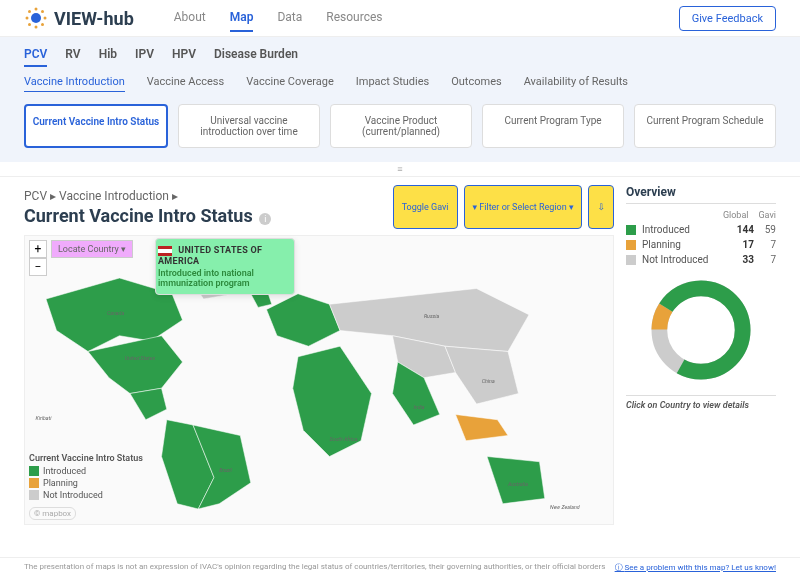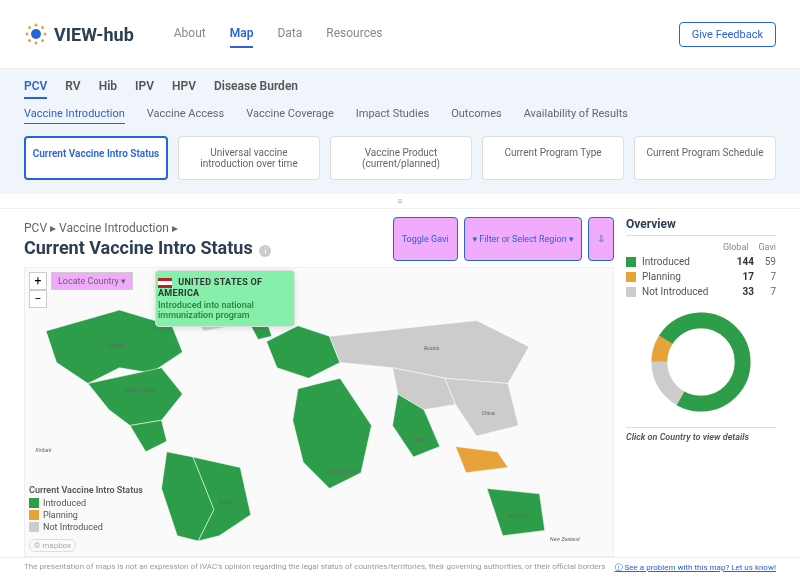--- a/index.html
+++ b/index.html
@@ -1,17 +1,17 @@
 <!DOCTYPE html>
 <html><head>
 <meta charset="utf-8">
 <style>
 *{box-sizing:border-box;margin:0;padding:0;font-family:-apple-system,BlinkMacSystemFont,"Segoe UI",Roboto,sans-serif}
 body{background:#fff;width:800px;height:577px;overflow:hidden;font-size:11px;color:#333}
-.header{display:flex;align-items:center;padding:20px 24px;border-bottom:1px solid #eee}
+.header{display:flex;align-items:center;padding:4px 24px;border-bottom:1px solid #eee}
 .logo{display:flex;align-items:center;gap:6px;font-size:18px;font-weight:700;color:#2c3e50}
 .logo-icon{width:24px;height:24px;position:relative}
 .nav{display:flex;gap:24px;margin-left:40px;font-size:12px;color:#888}
 .nav-item{padding:6px 0;cursor:pointer}
 .nav-item.active{color:#2962d9;border-bottom:2px solid #2962d9;font-weight:600}
 .feedback-btn{margin-left:auto;border:1px solid #2962d9;color:#2962d9;padding:5px 12px;border-radius:4px;font-size:11px;background:#fff;cursor:pointer}
 .subnav{background:#f0f4fb;padding:10px 24px 14px}
 .tabrow1{display:flex;gap:18px;font-size:12px;color:#555;font-weight:600;margin-bottom:8px}
 .tabrow1 .active{color:#2962d9;border-bottom:2px solid #2962d9;padding-bottom:4px}
 .tabrow2{display:flex;gap:22px;font-size:11px;color:#666;margin-bottom:12px}
@@ -20,21 +20,21 @@
 .card{flex:1;border:1px solid #ddd;background:#fff;border-radius:4px;padding:10px 6px;text-align:center;font-size:10px;color:#666;cursor:pointer;position:relative;overflow:hidden}
 .card.active{border:2px solid #2962d9;color:#2962d9;font-weight:600}
 .handle{text-align:center;padding:2px;color:#aaa;border-bottom:1px solid #eee;font-size:9px}
 .content{padding:8px 24px;display:flex;gap:12px}
 .left{flex:1}
 .breadcrumb{font-size:12px;color:#666;margin-bottom:2px}
 .title-row{display:flex;align-items:center;justify-content:space-between;margin-bottom:6px}
 .title{font-size:18px;font-weight:700;color:#2c3e50}
 .info-icon{display:inline-block;width:12px;height:12px;border-radius:50%;background:#ccc;color:#fff;font-size:9px;text-align:center;line-height:12px;margin-left:4px}
 .controls{display:flex;gap:6px}
-.ctrl-btn{border:1px solid #2962d9;color:#2962d9;background:#f0abfc;padding:16px 8px;border-radius:4px;font-size:9px;cursor:pointer}
+.ctrl-btn{border:1px solid #2962d9;color:#2962d9;background:#fde047;padding:16px 8px;border-radius:4px;font-size:9px;cursor:pointer}
 .map-area{position:relative;height:290px;border:1px solid #eee;background:#fafafa;overflow:hidden}
 .zoom{position:absolute;left:4px;top:4px;display:flex;flex-direction:column;z-index:3}
 .zoom button{width:18px;height:18px;border:1px solid #ccc;background:#fff;cursor:pointer;font-size:12px;line-height:1}
 .locate{position:absolute;left:26px;top:4px;border:1px solid #ccc;background:#f0abfc;padding:3px 6px;font-size:9px;color:#666;z-index:3;cursor:pointer}
 .tooltip{position:absolute;left:130px;top:2px;background:#86efac;border:1px solid #ddd;border-radius:4px;padding:6px 2px;font-size:9px;box-shadow:0 2px 6px rgba(0,0,0,.1);z-index:4;max-width:140px}
 .tooltip .flag{display:inline-block;width:14px;height:10px;background:linear-gradient(#b22 33%,#fff 33% 66%,#b22 66%);margin-right:4px;vertical-align:middle}
 .tooltip .cname{font-weight:700;color:#333;font-size:9px;letter-spacing:.3px}
 .tooltip .status{color:#2d8a3d;font-weight:600;margin-top:2px}
 .map-svg{position:absolute;inset:0}
 .legend{position:absolute;left:4px;bottom:22px;font-size:9px;color:#555;z-index:3}

